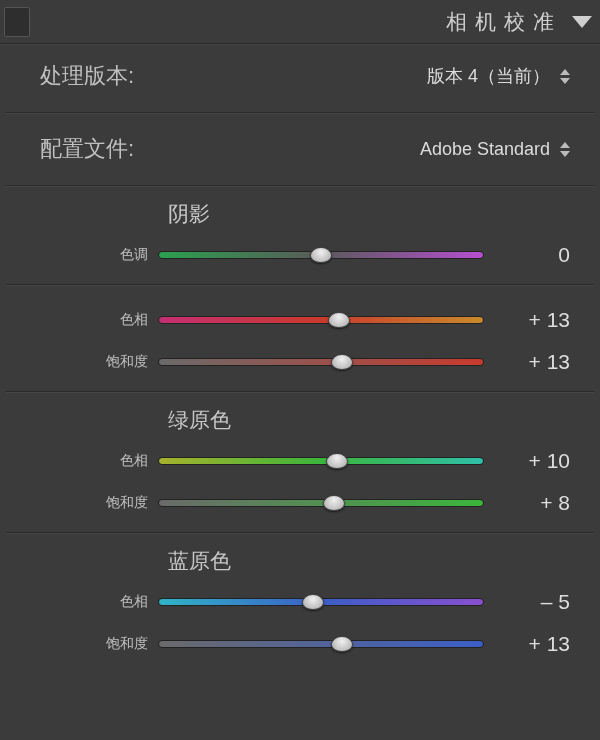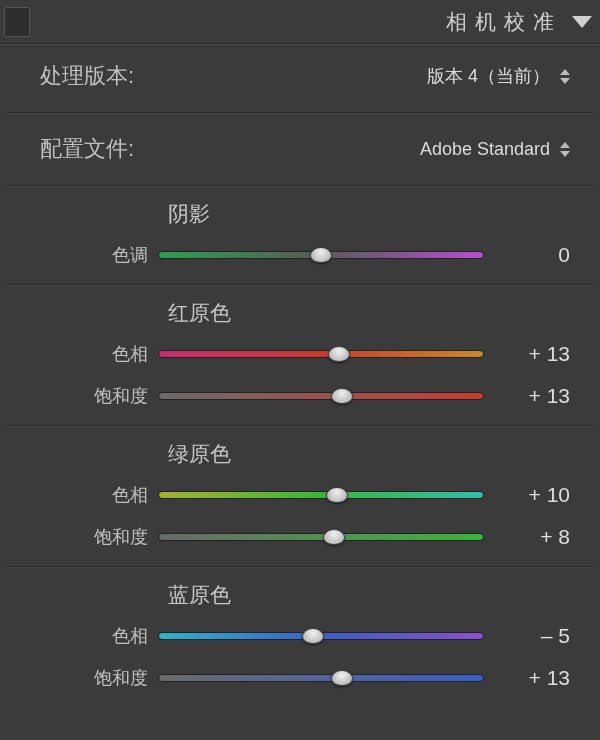--- a/index.html
+++ b/index.html
@@ -95,21 +95,21 @@
     margin-bottom: 6px;
   }
   .slider-row {
     display: flex;
     align-items: center;
     height: 42px;
   }
   .slider-label {
     width: 128px;
     text-align: right;
-    font-size: 18px;
+    font-size: 14px;
     color: #c0c0c0;
     padding-right: 10px;
   }
   .slider-track {
     position: relative;
     flex: 1;
     height: 8px;
     border-radius: 4px;
     background: #666;
     border: 1px solid #222;
@@ -181,21 +181,20 @@
       <div class="slider-track grad-shadow-tint">
         <div class="slider-thumb" style="left: 50%;"></div>
       </div>
       <div class="slider-value">0</div>
     </div>
   </div>
 
   <div class="sep"></div>
 
   <div class="section">
-    <div class="section-title">红原色</div>
     <div class="slider-row">
       <div class="slider-label">色相</div>
       <div class="slider-track grad-red-hue">
         <div class="slider-thumb" style="left: 55.5%;"></div>
       </div>
       <div class="slider-value">+ 13</div>
     </div>
     <div class="slider-row">
       <div class="slider-label">饱和度</div>
       <div class="slider-track grad-red-sat">

